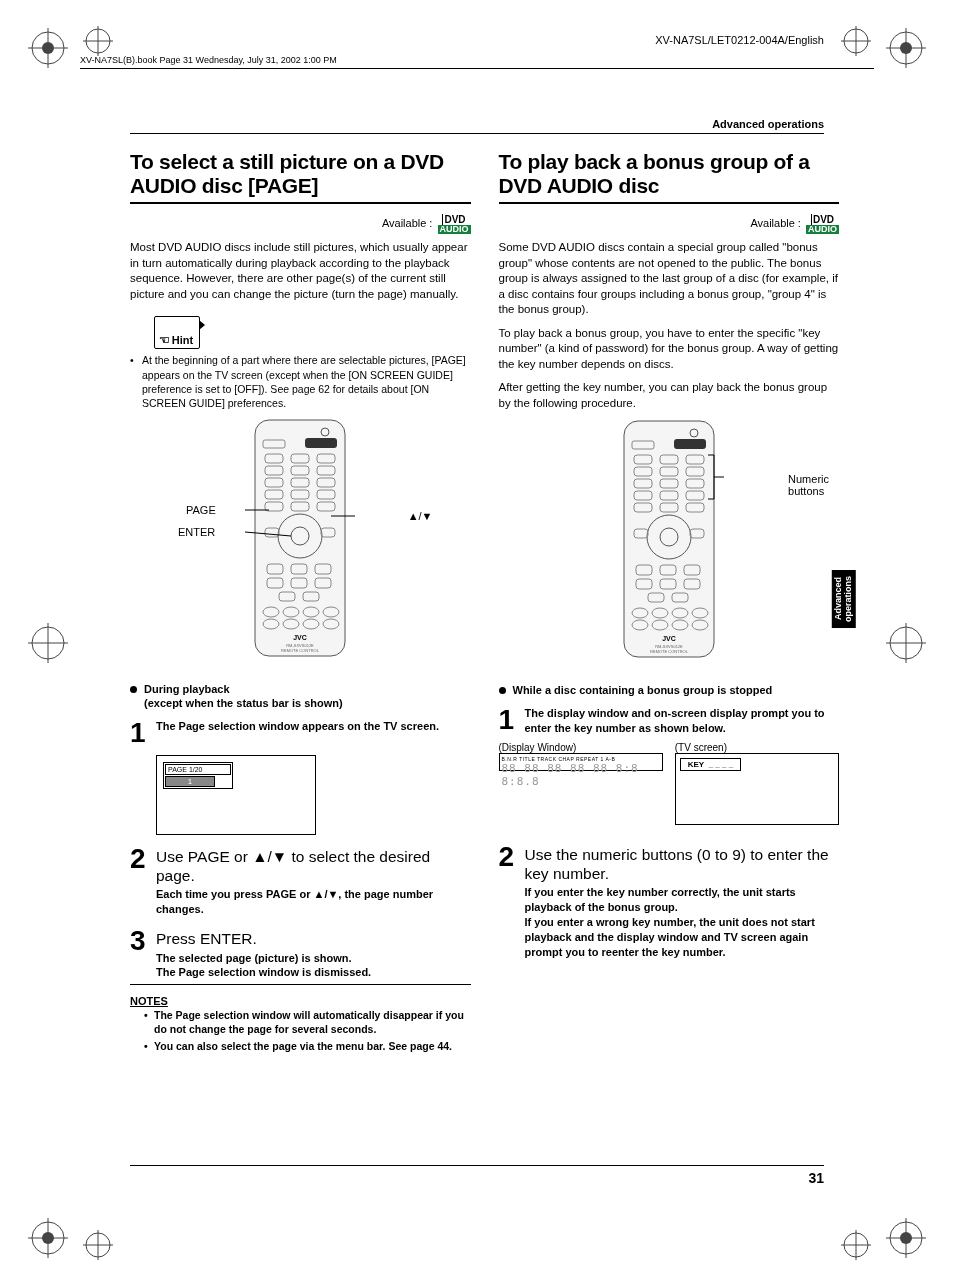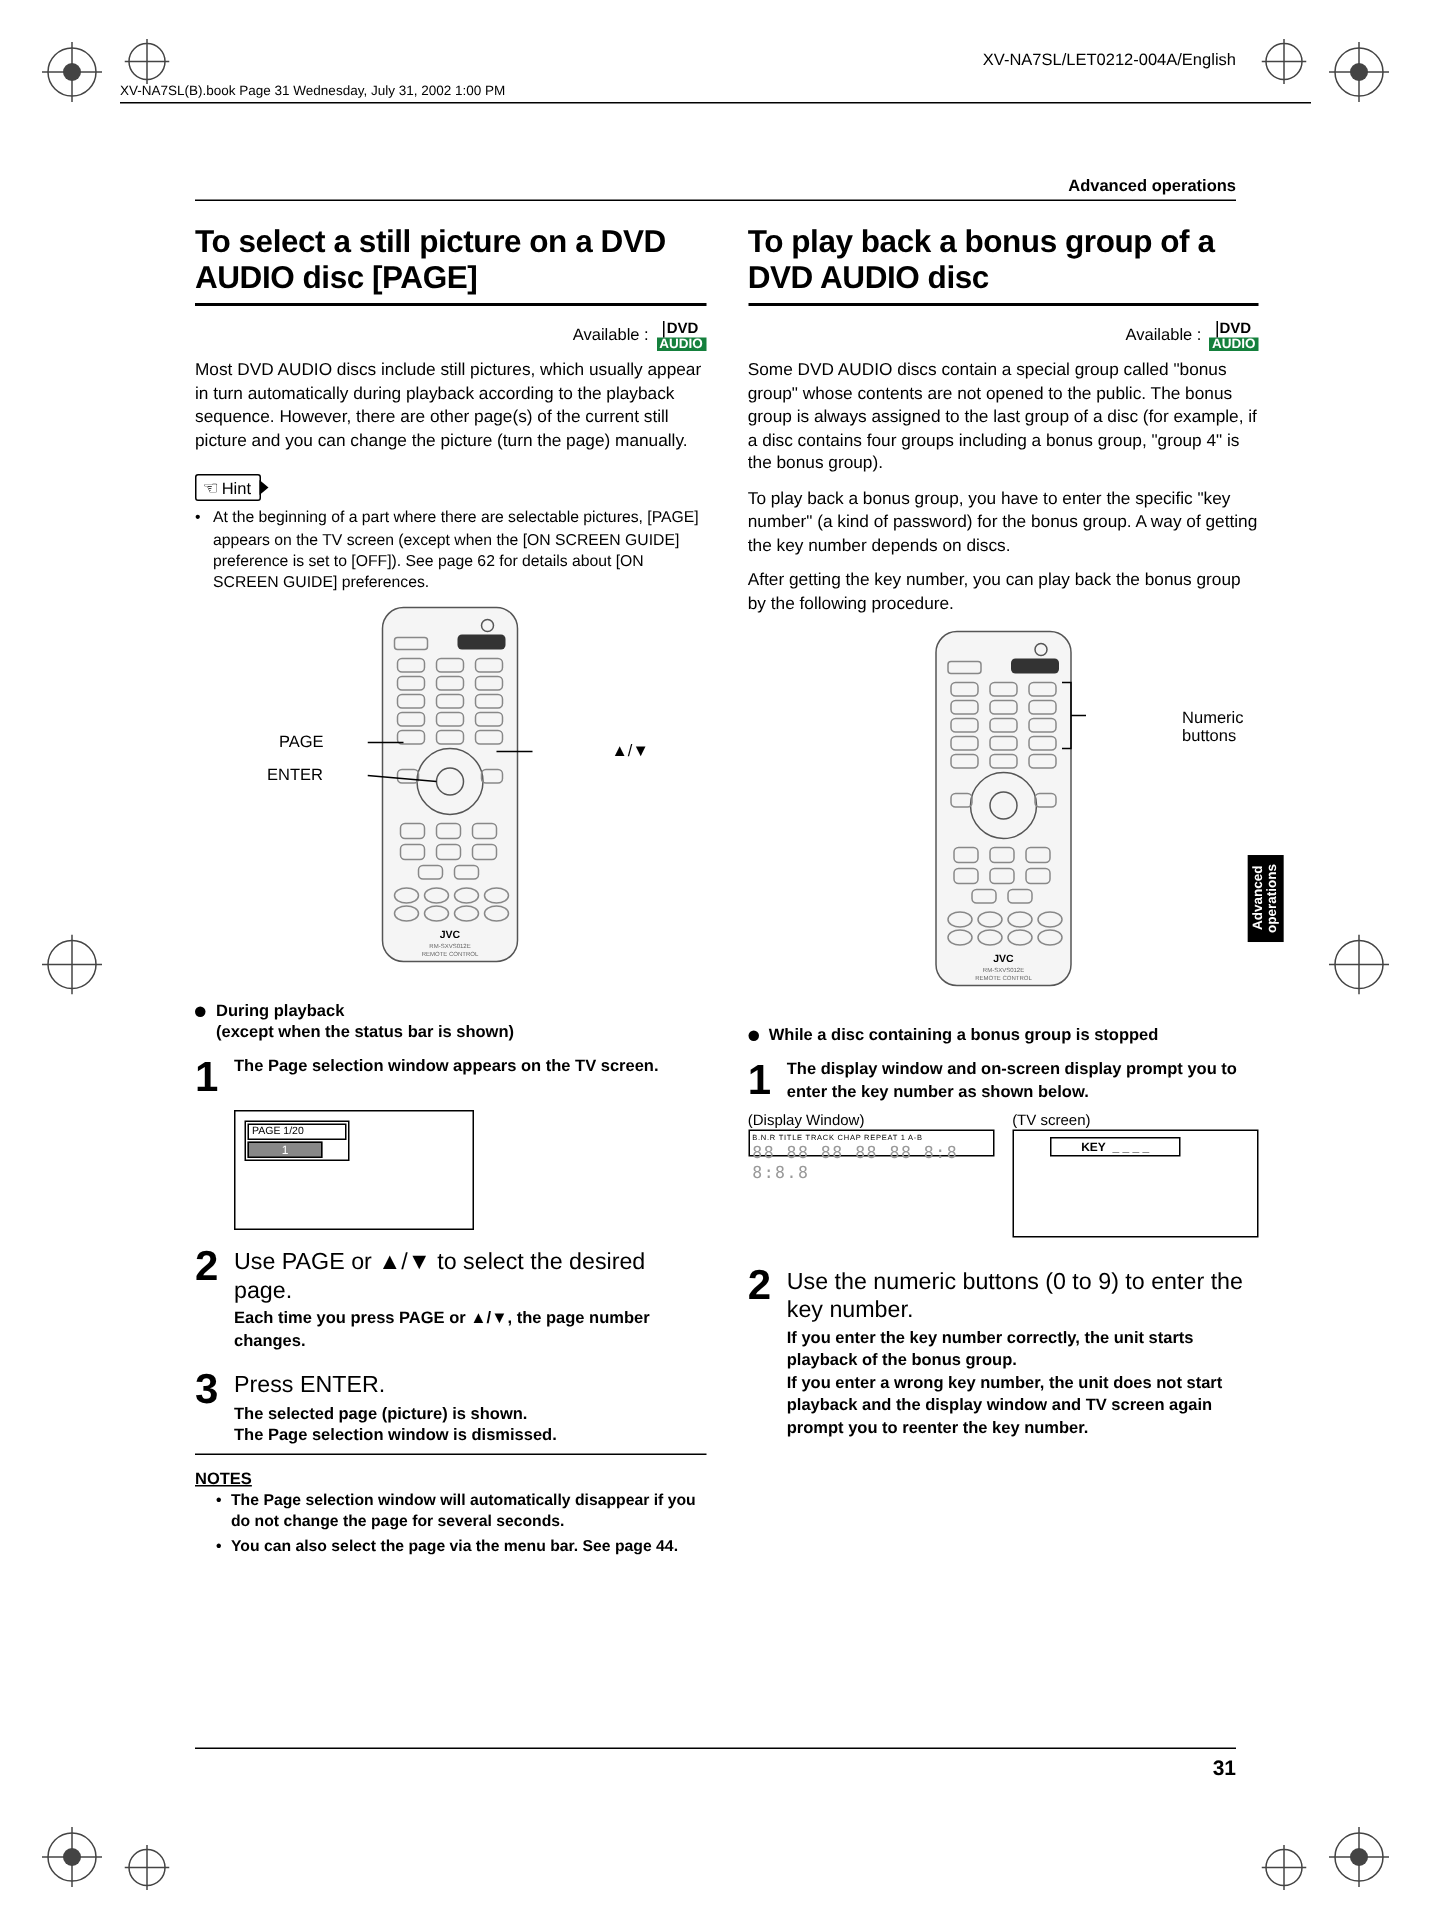--- a/index.html
+++ b/index.html
@@ -99,26 +99,27 @@
     display: block;
   }
   p.body {
     font-size: 11.5px;
     line-height: 1.35;
     margin: 0 0 8px 0;
   }
   .hint-box {
     border: 1px solid #000;
     display: inline-block;
-    padding: 1px 6px 1px 4px;
-    font-size: 11px;
-    font-weight: normal;
+    padding: 16px 6px 1px 4px;
+    font-size: 11px;
+    font-weight: bold;
     margin-top: 6px;
     position: relative;
     border-radius: 2px;
+    margin-left: 24px;
   }
   .hint-box::after {
     content: "";
     position: absolute;
     right: -6px;
     top: 3px;
     width: 0; height:0;
     border-top: 5px solid transparent;
     border-bottom: 5px solid transparent;
     border-left: 6px solid #000;
@@ -285,22 +286,21 @@
     border: 1px solid #000;
     height: 72px;
     padding: 4px;
     box-sizing: border-box;
   }
   .tv-key {
     border: 1px solid #000;
     display: inline-block;
     font-size: 8px;
     font-weight: bold;
-    padding: 1px 20px;
-    margin-left: 20px;
+    padding: 1px 7px;
   }
   .side-tab {
     position: absolute;
     right: 98px;
     top: 570px;
     background: #000;
     color: #fff;
     font-size: 9px;
     font-weight: bold;
     writing-mode: vertical-rl;

